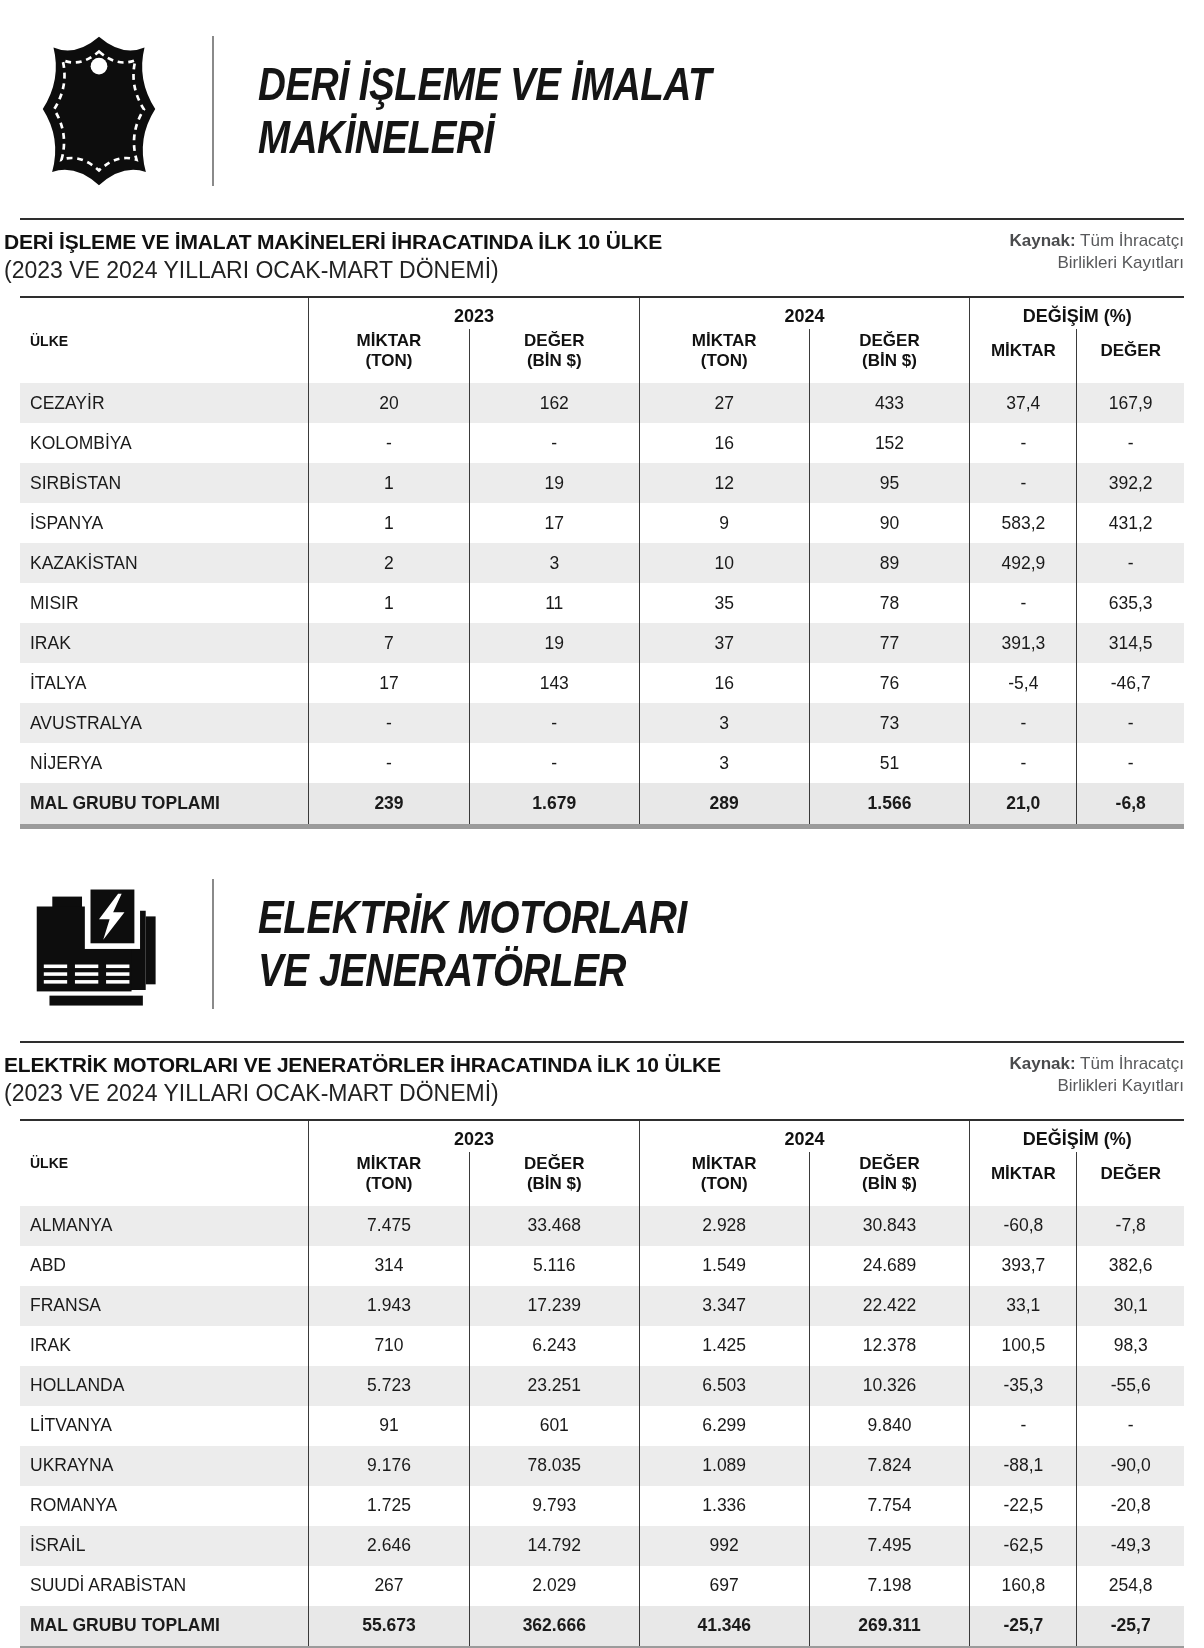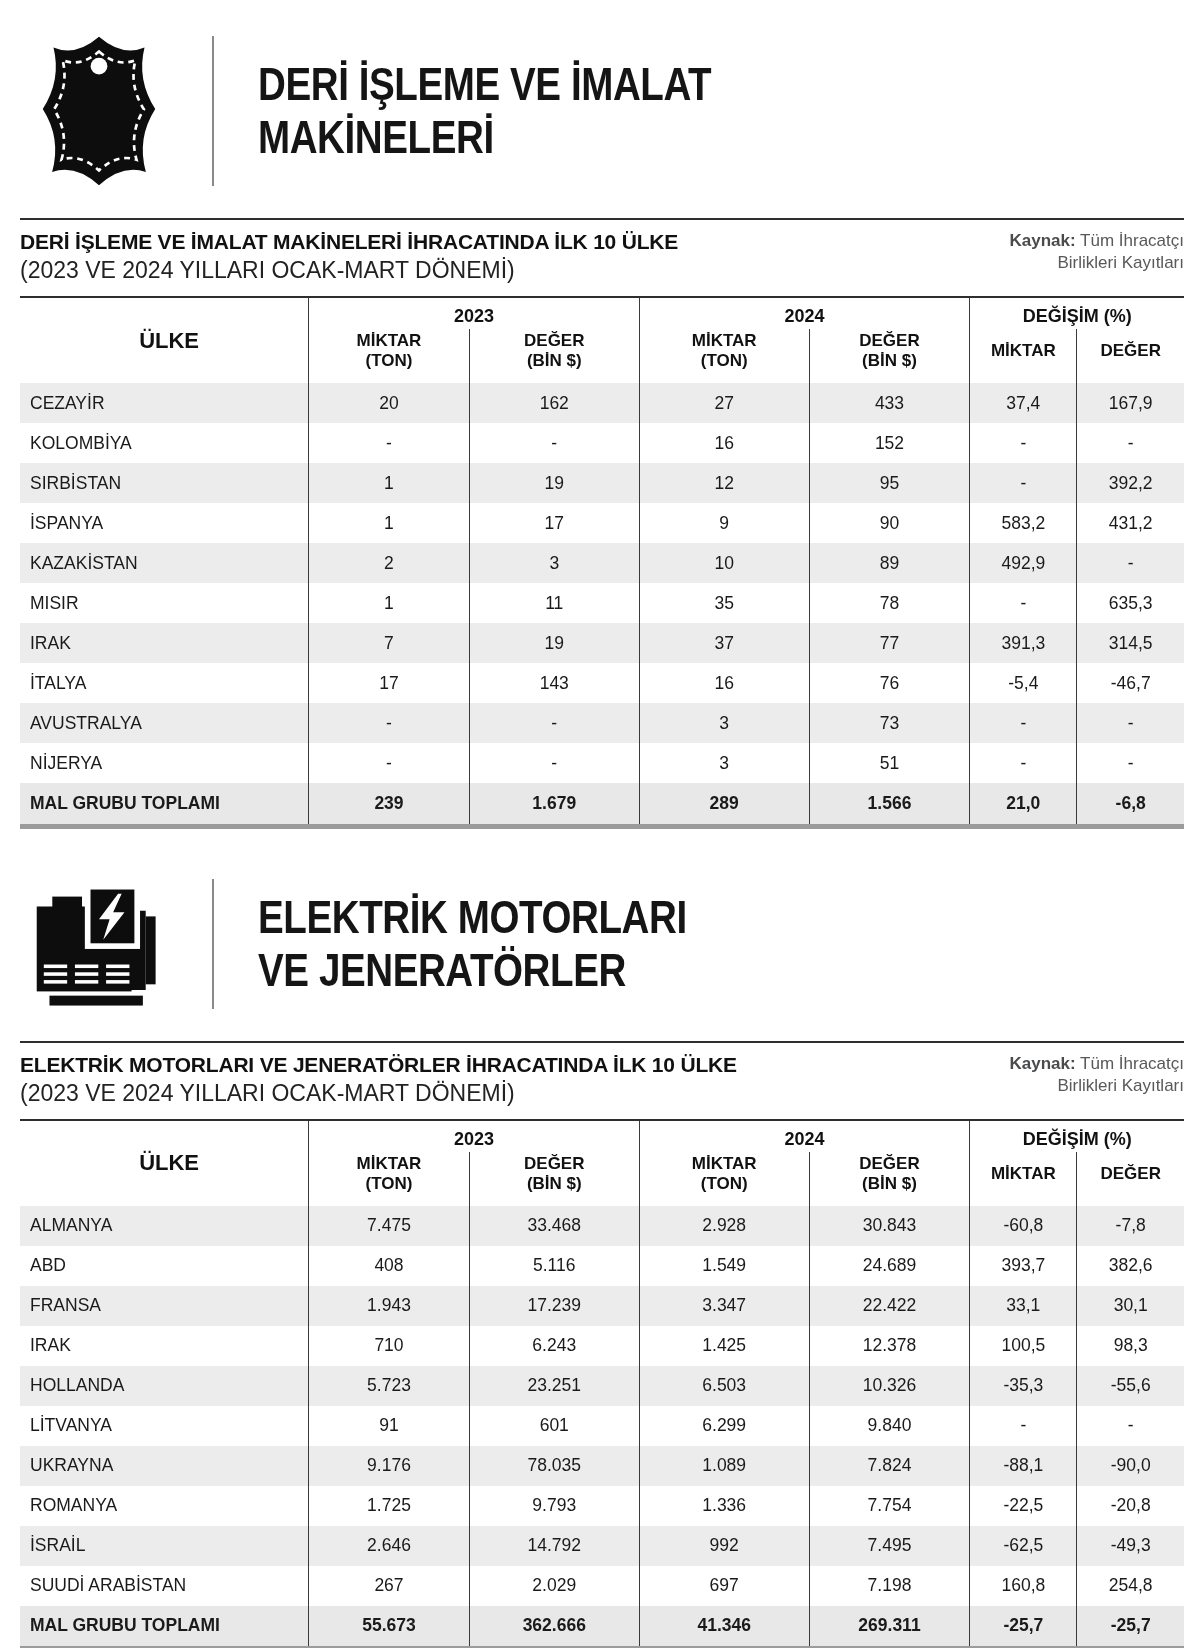--- a/index.html
+++ b/index.html
@@ -6,39 +6,39 @@
   html,body { background:#ffffff; }
   body {
     width:1204px;
     font-family:"Liberation Sans", sans-serif;
     color:#1a1a1a;
     -webkit-font-smoothing:antialiased;
   }
   .page { width:1204px; padding-top:26px; }
 
   
-  .section-banner { display:flex; align-items:center; padding:4px 36px 26px 24px; }
+  .section-banner { display:flex; align-items:center; padding:4px 36px 26px 24px;font-style:italic; }
   .banner-icon { width:150px; display:flex; justify-content:center; align-items:center; flex:0 0 150px; }
   .banner-divider { width:2px; align-self:stretch; background:#8a8a8a; margin:6px 0 6px 38px; }
   .banner-title {
     margin-left:44px;
     font-size:47px;
     font-weight:800;
     line-height:1.12;
     letter-spacing:-0.5px;
     color:#151515;
     transform:scaleX(0.82);
     transform-origin:left center;
     white-space:nowrap;
   }
   .section-banner.second { margin-top:40px; }
 
   
   .block-rule { border:none; border-top:2px solid #2e2e2e; margin:0 20px; }
-  .table-head-row { display:flex; justify-content:space-between; align-items:flex-start; padding:10px 20px 12px 20px; }
+  .table-head-row { display:flex; justify-content:space-between; align-items:flex-start; padding:10px 20px 12px 4px; }
   .table-title { font-size:21px; font-weight:800; letter-spacing:-0.2px; color:#111; }
   .table-subtitle { font-size:23px; font-weight:400; color:#222; margin-top:3px; }
   .source { text-align:right; font-size:17px; color:#58595b; line-height:1.3; }
   .source b { color:#4a4b4d; }
 
   
   table.data {
     width:1164px;
     margin:0 20px;
     border-collapse:collapse;
@@ -46,21 +46,21 @@
     border-top:2px solid #2e2e2e;
     border-bottom:5px solid #9b9b9b;
   }
   col.c-country { width:24.8%; }
   col.c-q1 { width:13.8%; } col.c-v1 { width:14.6%; }
   col.c-q2 { width:14.6%; } col.c-v2 { width:13.8%; }
   col.c-cq { width:9.2%;  } col.c-cv { width:9.2%; }
 
   thead th { font-weight:700; color:#111; }
   th.year-head { font-size:18px; padding:8px 0 2px 0; text-align:center;margin-top:7px; }
-  th.country-head { font-size:22px; text-align:center; padding-left:10px; vertical-align:middle; }
+  th.country-head { font-size:14px; text-align:left; padding-left:10px; vertical-align:middle; }
   th.sub-head { font-size:17px; text-align:center; padding:2px 0 12px 0; line-height:1.18; }
   th.group-left { border-left:1.5px solid #3a3a3a; }
   th.inner-left { border-left:1px solid #3a3a3a; }
 
   tbody td {
     height:40px;
     font-size:17.5px;
     text-align:center;
     vertical-align:middle;
     color:#1a1a1a;
@@ -352,21 +352,21 @@
           <td class="country">ALMANYA</td>
           <td class="value">7.475</td>
           <td class="value">33.468</td>
           <td class="value">2.928</td>
           <td class="value">30.843</td>
           <td class="value">-60,8</td>
           <td class="value">-7,8</td>
         </tr>
         <tr>
           <td class="country">ABD</td>
-          <td class="value">408</td>
+          <td class="value">314</td>
           <td class="value">5.116</td>
           <td class="value">1.549</td>
           <td class="value">24.689</td>
           <td class="value">393,7</td>
           <td class="value">382,6</td>
         </tr>
         <tr>
           <td class="country">FRANSA</td>
           <td class="value">1.943</td>
           <td class="value">17.239</td>

